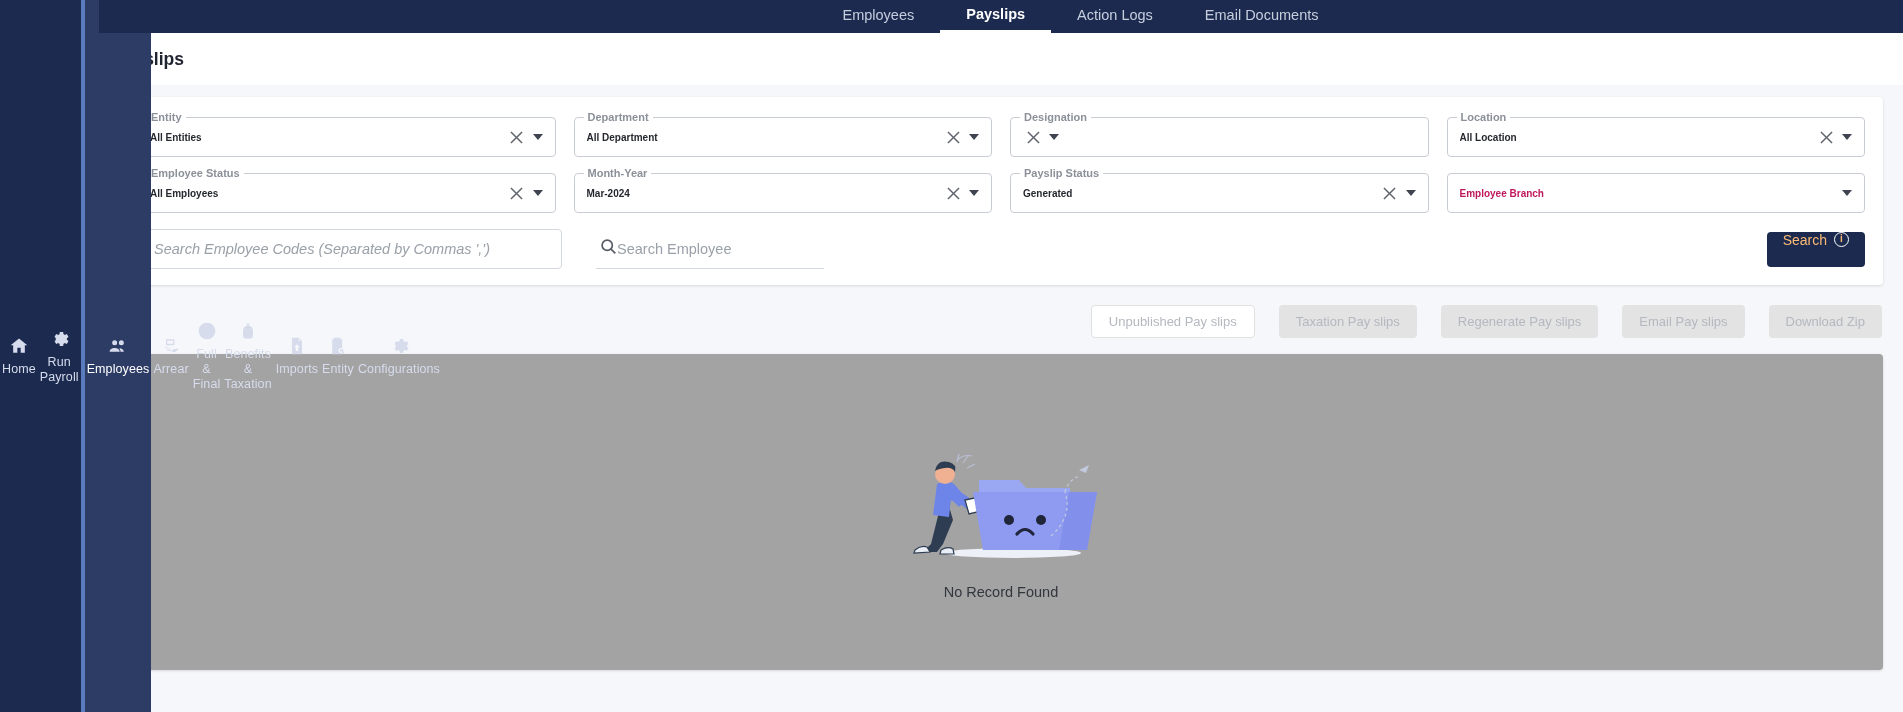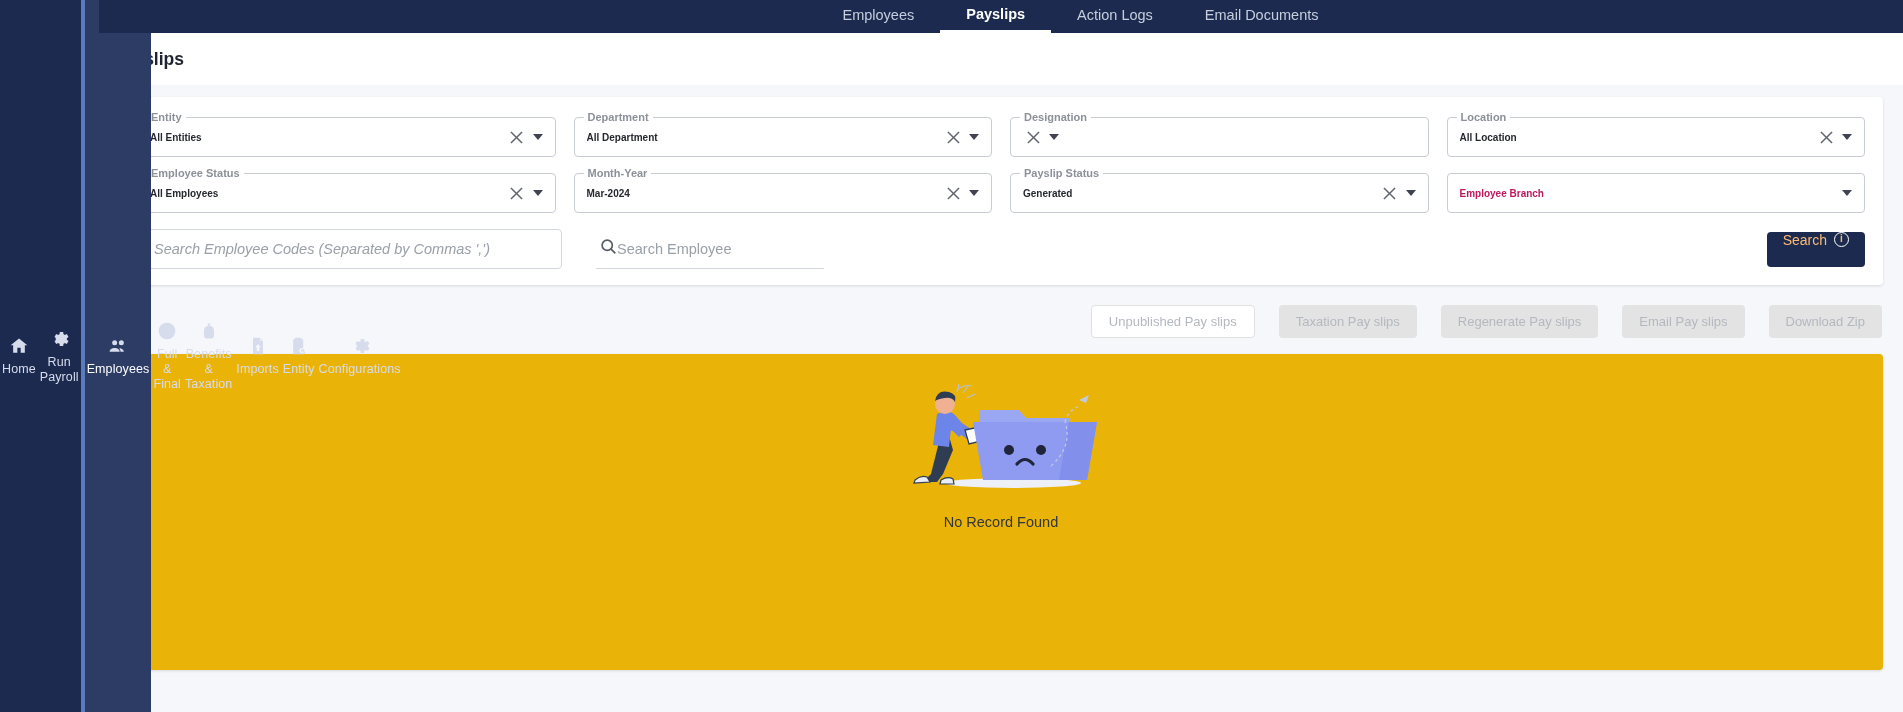--- a/index.html
+++ b/index.html
@@ -252,28 +252,28 @@
     font-family: inherit;
     white-space: nowrap;
   }
   .act-btn.outlined {
     background: #ffffff;
     border: 1px solid #e1e1e1;
   }
 
   
   .result-card {
-    background: #eab308;
+    background: #a3a3a3;
     border-radius: 4px;
     box-shadow: 0 1px 3px rgba(0,0,0,.12);
     height: 316px;
     display: flex;
     flex-direction: column;
     align-items: center;
-    justify-content: flex-start;
+    justify-content: center;
     gap: 0;
   }
   .empty-wrap { display: flex; flex-direction: column; align-items: center; margin-top: 16px;}
   .empty-text {
     font-size: 14.5px;
     color: #32363d;
     margin-top: 18px;
   }
 </style>
 </head>
@@ -303,20 +303,28 @@
 
     <div class="side-item active">
       <span class="s-ico">
         <svg viewBox="0 0 24 24">
             <path d="M8 11a3 3 0 1 0 0-6 3 3 0 0 0 0 6zm8 0a3 3 0 1 0 0-6 3 3 0 0 0 0 6zM2 19c0-3 3-4.5 6-4.5s6 1.5 6 4.5zm12.6-4.3c2.4.4 4.4 1.8 4.4 4.3h-4a6 6 0 0 0-1.4-3.9z"></path>
           </svg>
       </span>
       <span class="s-label">Employees</span>
     </div>
 
+    <div class="side-item">
+      <span class="s-ico">
+        <svg viewBox="0 0 24 24">
+            <path d="M6 4h10v7H6zm1.5 1.8v3.4h7V5.8zM3 13l4 2h5l3 1-1 1.6-3-1H7v1h4l5 2 5-3-1.6-1.6L16 16"></path>
+          </svg>
+      </span>
+      <span class="s-label">Arrear</span>
+    </div>
 
     <div class="side-item">
       <span class="s-ico">
         <svg viewBox="0 0 24 24">
             <path d="M12 2a10 10 0 1 0 10 10A10 10 0 0 0 12 2zm4 7.5-2.6-.1 1.4 1.2a3.6 3.6 0 0 1-5.7 4.2l-1.4 1.2a5.4 5.4 0 0 0 8.5-6.5l1.5 1.2z"></path>
           </svg>
       </span>
       <span class="s-label">Full &amp; Final</span>
     </div>
 

